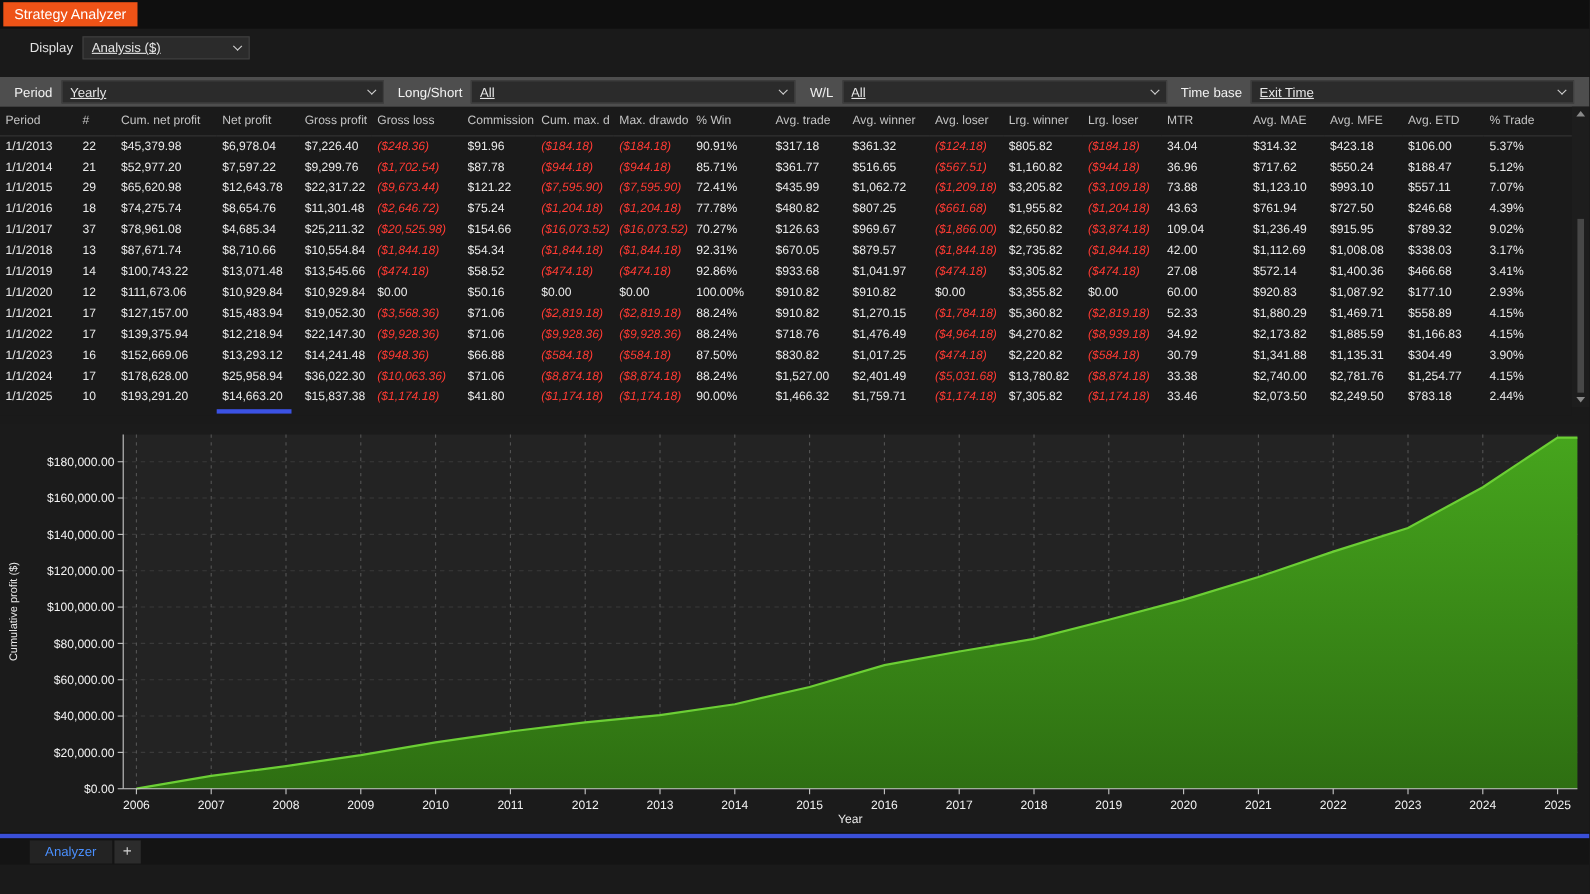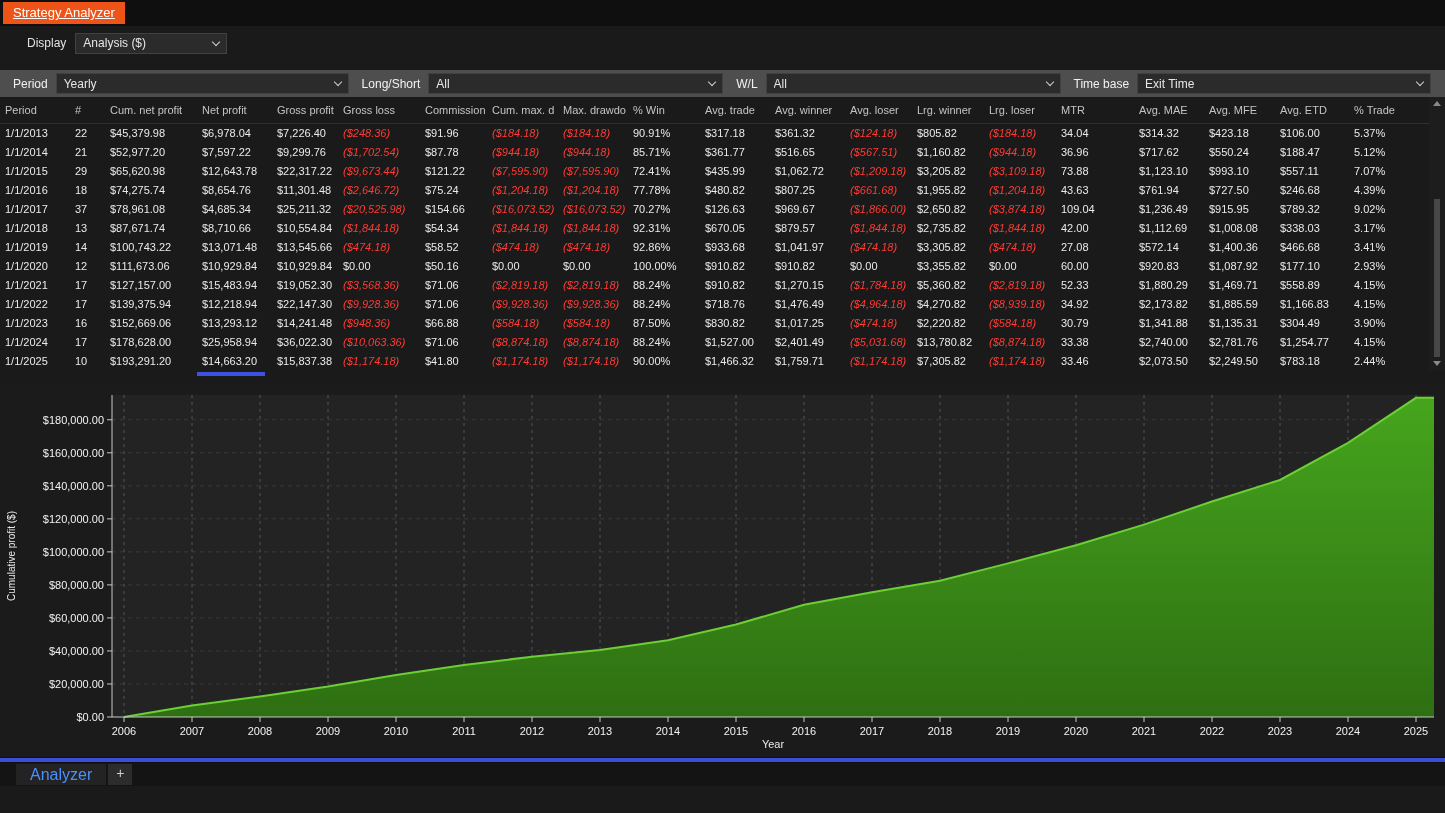--- a/index.html
+++ b/index.html
@@ -3,30 +3,30 @@
 <meta charset="utf-8">
 <style>
   * { margin:0; padding:0; box-sizing:border-box; }
   html,body { width:1445px; height:813px; background:#161616; overflow:hidden;
               font-family:"Liberation Sans", sans-serif; }
   .app { width:1445px; height:813px; display:flex; flex-direction:column; background:#1a1a1a; }
 
   
   .titlebar { height:26px; background:#0f0f0f; position:relative; flex:0 0 auto; }
   .sa-tab { position:absolute; left:3px; top:2px; height:22px; line-height:22px;
-            background:#ee5317; color:#fff; font-size:13px; padding:0 10px; white-space:nowrap;text-decoration:underline; }
+            background:#ee5317; color:#fff; font-size:13px; padding:0 10px; white-space:nowrap; }
 
   
   .display-row { height:34px; margin-bottom:10px; display:flex; align-items:center;
                  padding-left:27px; gap:9px; background:#1a1a1a; flex:0 0 auto; }
   .lbl { color:#e2e2e2; font-size:12px; white-space:nowrap; }
 
   .nt-select { background:#2b2b2b; border:1px solid #414141; color:#e6e6e6; height:21px;
                display:flex; align-items:center; padding:0 7px; font-size:12px; white-space:nowrap; }
-  .nt-select .val { flex:1 1 auto; overflow:hidden; }
+  .nt-select .val { flex:1 1 auto; overflow:hidden;text-decoration:underline; }
   .chev { width:6px; height:6px; border-right:1.5px solid #cfcfcf; border-bottom:1.5px solid #cfcfcf;
           transform:rotate(45deg); margin-left:8px; margin-top:-3px; flex:0 0 auto; }
 
   .w-display { width:152px; }
   .w-period  { width:293px; }
   .w-ls      { width:295px; }
   .w-wl      { width:295px; }
   .w-tb      { width:294px; margin-right:14px; }
   .w-graph   { width:148px; }
 
@@ -54,22 +54,22 @@
   .vthumb { position:absolute; left:1px; width:6px; top:36%; height:64%; background:#474747; }
 
   
   .chart-area { height:372px; position:relative; background:#1b1b1b; flex:0 0 auto; }
   .chart-area svg { position:absolute; left:0; top:0; }
 
   .bottom-scroll { height:6px; position:relative; background:#101010; flex:0 0 auto; }
   .bthumb { position:absolute; left:0; top:1px; width:1445px; height:4px; background:#3a4fd8; }
 
   .bottom-tabs { height:23px; background:#141414; display:flex; align-items:center; flex:0 0 auto; }
-  .tab-analyzer { margin-left:16px; height:21px; line-height:21px; padding:0 14px; background:#232323;
-                  color:#4a90ff; font-size:16px; }
+  .tab-analyzer { margin-left:27px; height:21px; line-height:21px; padding:0 14px; background:#232323;
+                  color:#4a90ff; font-size:12px; }
   .tab-add { width:24px; height:21px; line-height:19px; text-align:center; background:#2c2c2c;
              color:#cfcfcf; font-size:14px; margin-left:2px; }
 </style>
 </head>
 <body>
 
 <div class="app">
 
   <div class="titlebar">
     <div class="sa-tab">Strategy Analyzer</div>

